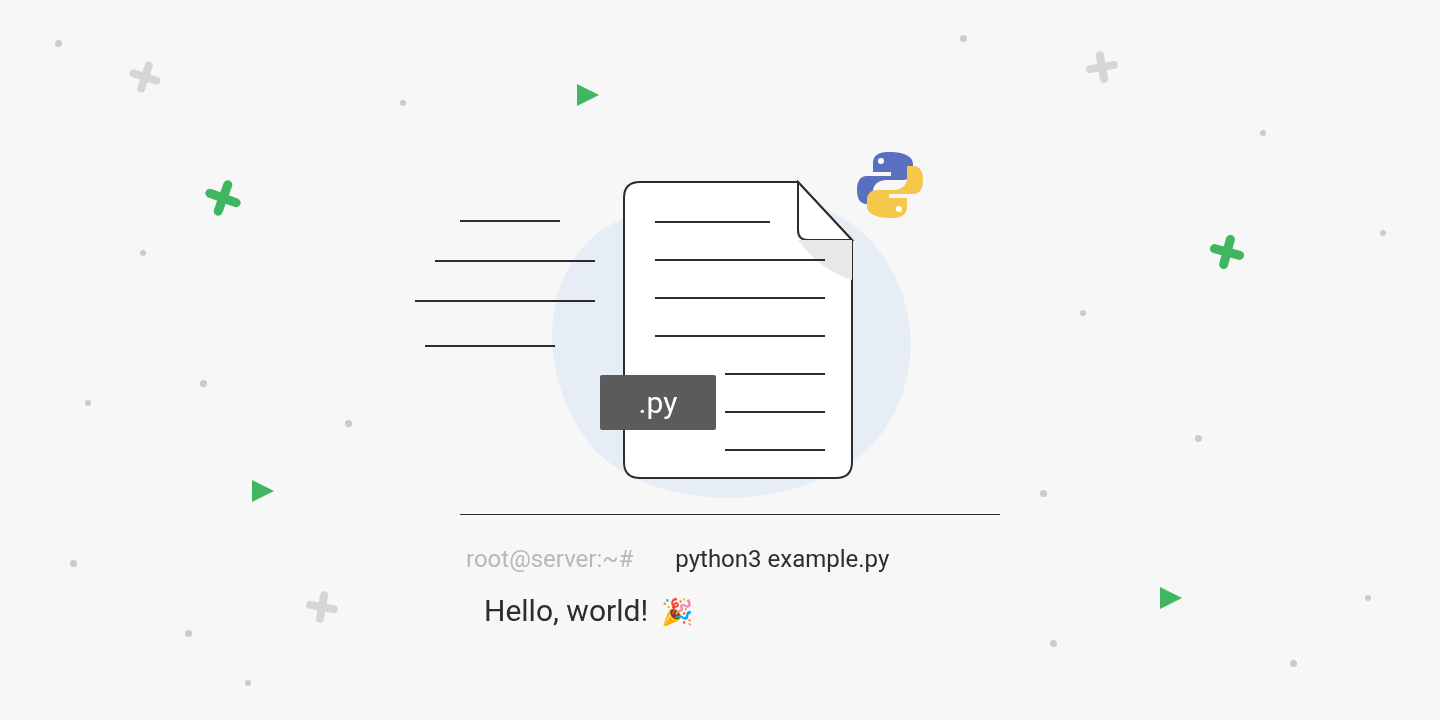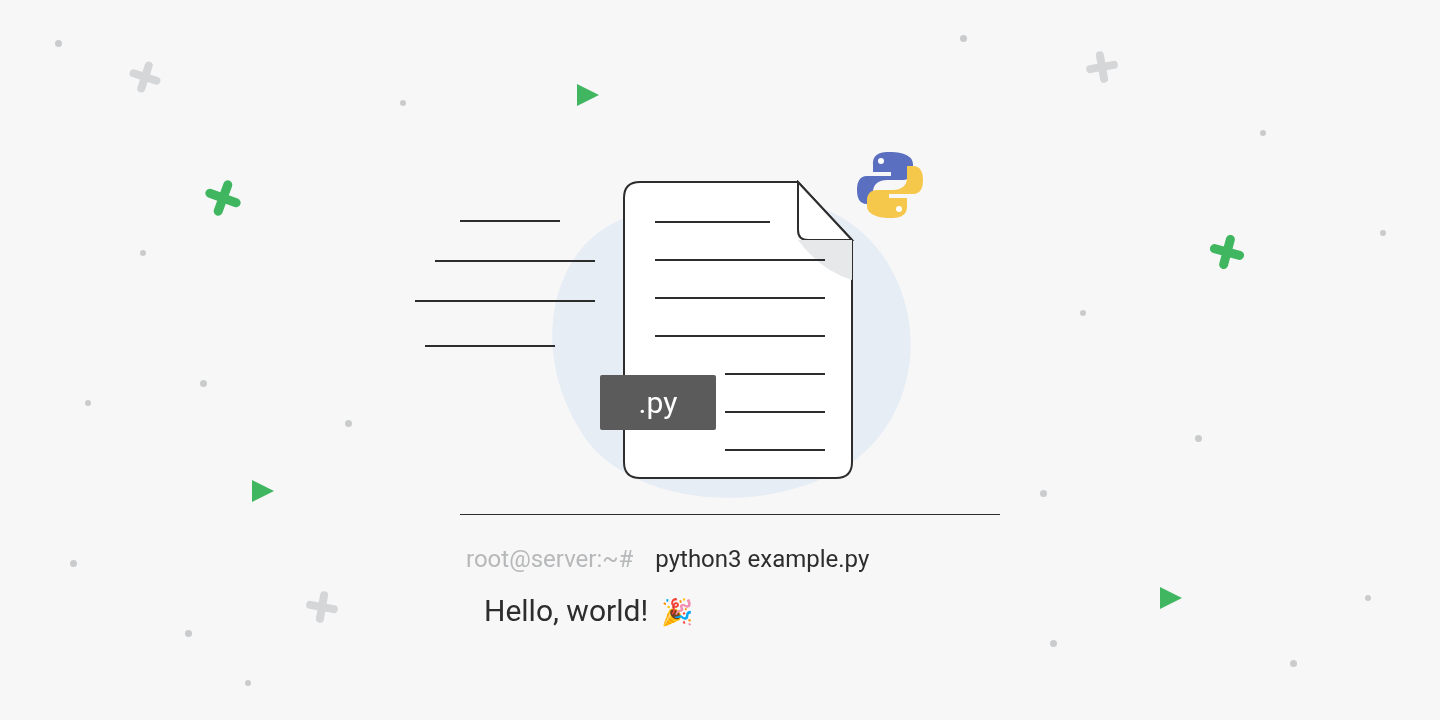--- a/index.html
+++ b/index.html
@@ -100,21 +100,21 @@
     width: 540px;
   }
   .term-line1 {
     font-size: 24px;
     color: #2d2d2d;
     margin-bottom: 20px;
     padding-left: 6px;
   }
   .term-line1 .prompt {
     color: #b7b8b9;
-    margin-right: 16px;
+    margin-right: 36px;
   }
   .term-line2 {
     font-size: 30px;
     color: #2d2d2d;
     padding-left: 6px;
     margin-left: 18px;
   }
   .term-line2 .emoji {
     margin-left: 6px;
     font-size: 26px;

